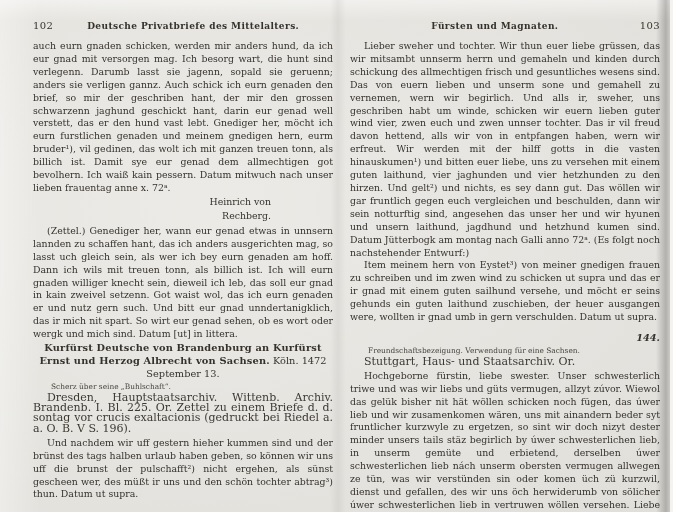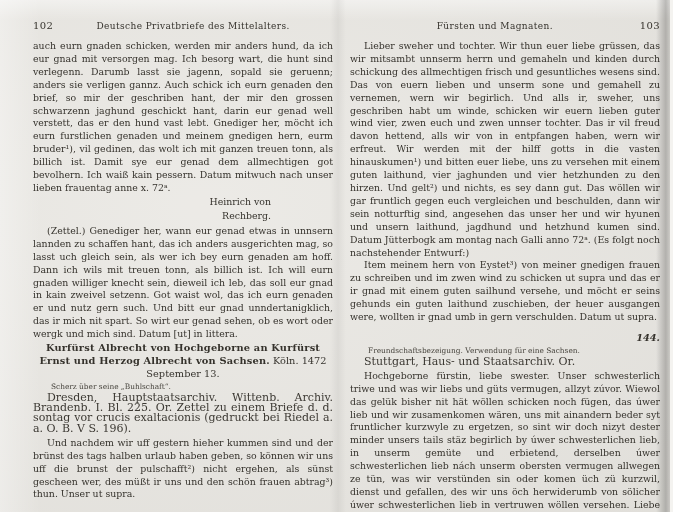--- a/index.html
+++ b/index.html
@@ -35,21 +35,21 @@
   }
   .page{position:absolute;top:0;height:456px;}
   .page-left{left:33px;width:300px;}
   .page-right{left:350px;width:310px;}
 
   .runhead{
     display:flex;justify-content:space-between;align-items:baseline;
     font-size:9px;letter-spacing:.4px;
     padding-top:20px;margin-bottom:9px;
   }
-  .runhead .title{flex:1;text-align:center;font-weight:normal;}
+  .runhead .title{flex:1;text-align:center;font-weight:bold;}
   .runhead .pagenum{font-size:10px;}
 
   p.body{
     font-size:9.4px;line-height:12.9px;text-align:justify;margin:0;
   }
   p.body.indent{text-indent:14px;}
   .sig{font-size:9.4px;line-height:12.5px;text-align:right;padding-right:62px;margin:1px 0 2px 0;}
 
   .secnum{text-align:right;font-weight:bold;font-size:9.8px;margin:8px 0 3px 0;font-style:italic;}
   .sechead{
@@ -75,26 +75,26 @@
 
     <p class="body">auch eurn gnaden schicken, werden mir anders hund, da ich eur gnad mit versorgen mag. Ich besorg wart, die hunt sind verlegenn. Darumb lasst sie jagenn, sopald sie geruenn; anders sie verligen gannz. Auch schick ich eurn genaden den brief, so mir der geschriben hant, der mir den grossen schwarzenn jaghund geschickt hant, darin eur genad well verstett, das er den hund vast lebt. Gnediger her, möcht ich eurn furstlichen genaden und meinem gnedigen hern, eurm bruder¹), vil gedinen, das wolt ich mit ganzen treuen tonn, als billich ist. Damit sye eur genad dem allmechtigen got bevolhern. Ich waiß kain pessern. Datum mitwuch nach unser lieben frauentag anne x. 72ᵃ.</p>
 
     <div class="sig">Heinrich von</div>
     <div class="sig">Rechberg.</div>
 
     <p class="body indent">(Zettel.) Genediger her, wann eur genad etwas in unnsern lannden zu schaffen hant, das ich anders ausgerichten mag, so lasst uch gleich sein, als wer ich bey eurn genaden am hoff. Dann ich wils mit treuen tonn, als billich ist. Ich will eurn gnaden williger knecht sein, dieweil ich leb, das soll eur gnad in kain zweivel setzenn. Got waist wol, das ich eurn genaden er und nutz gern such. Und bitt eur gnad unndertanigklich, das ir mich nit spart. So wirt eur genad sehen, ob es wort oder wergk und mich sind. Datum [ut] in littera.</p>
 
     <div>
       <div class="sechead">
-        <span class="hb">Kurfürst Albrecht von Hochgeborne an Kurfürst Ernst und Herzog Albrecht von Sachsen.</span>
+        <span class="hb">Kurfürst Deutsche von Brandenburg an Kurfürst Ernst und Herzog Albrecht von Sachsen.</span>
         <span class="hr2">Köln. 1472 September 13.</span>
       </div>
       <div class="regest">Scherz über seine „Buhlschaft“.</div>
       <div class="source ind">Dresden, Hauptstaatsarchiv. Wittenb. Archiv. Brandenb. I. Bl. 225. Or. Zettel zu einem Briefe d. d. sontag vor crucis exaltacionis (gedruckt bei Riedel a. a. O. B. V S. 196).</div>
-      <p class="body indent">Und nachdem wir uff gestern hieher kummen sind und der brünst des tags halben urlaub haben geben, so können wir uns uff die brunst der pulschafft²) nicht ergehen, als sünst gescheen wer, des müßt ir uns und den schön frauen abtrag³) thun. Unser ut supra.</p>
+      <p class="body indent">Und nachdem wir uff gestern hieher kummen sind und der brünst des tags halben urlaub haben geben, so können wir uns uff die brunst der pulschafft²) nicht ergehen, als sünst gescheen wer, des müßt ir uns und den schön tochter abtrag³) thun. Datum ut supra.</p>
     </div>
 
   </div>
 
   <div class="page page-right">
     <div class="runhead">
       <span class="title">Fürsten und Magnaten.</span>
       <span class="pagenum">103</span>
     </div>
 

